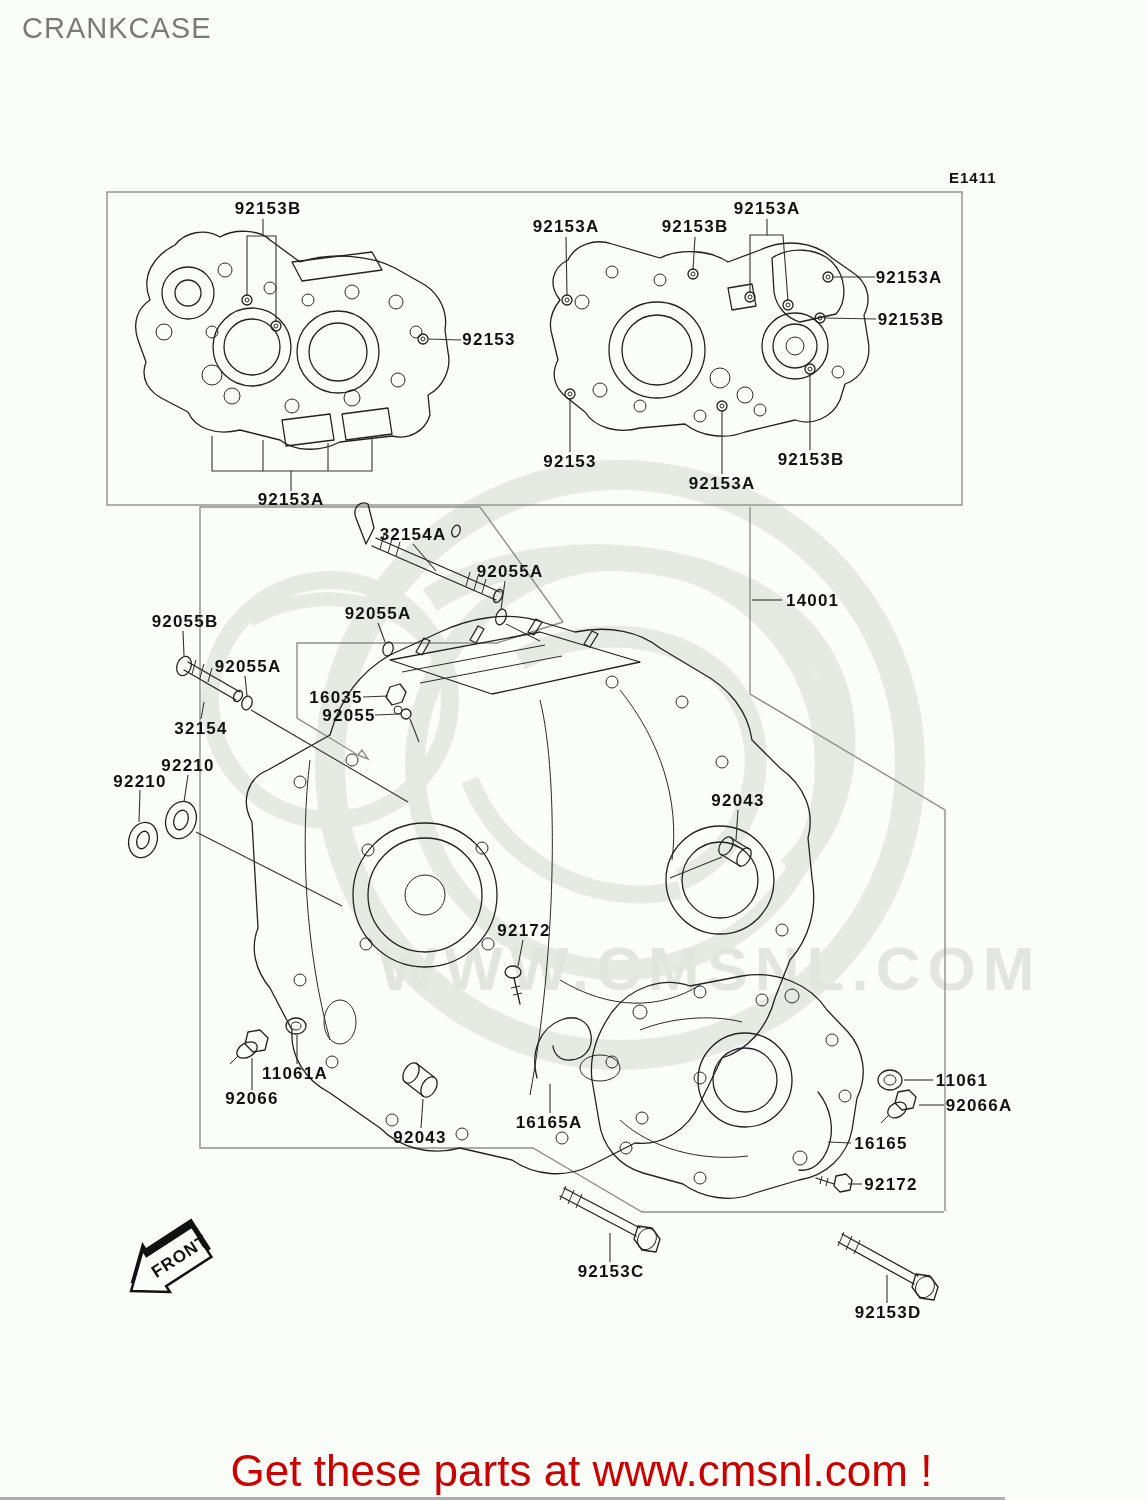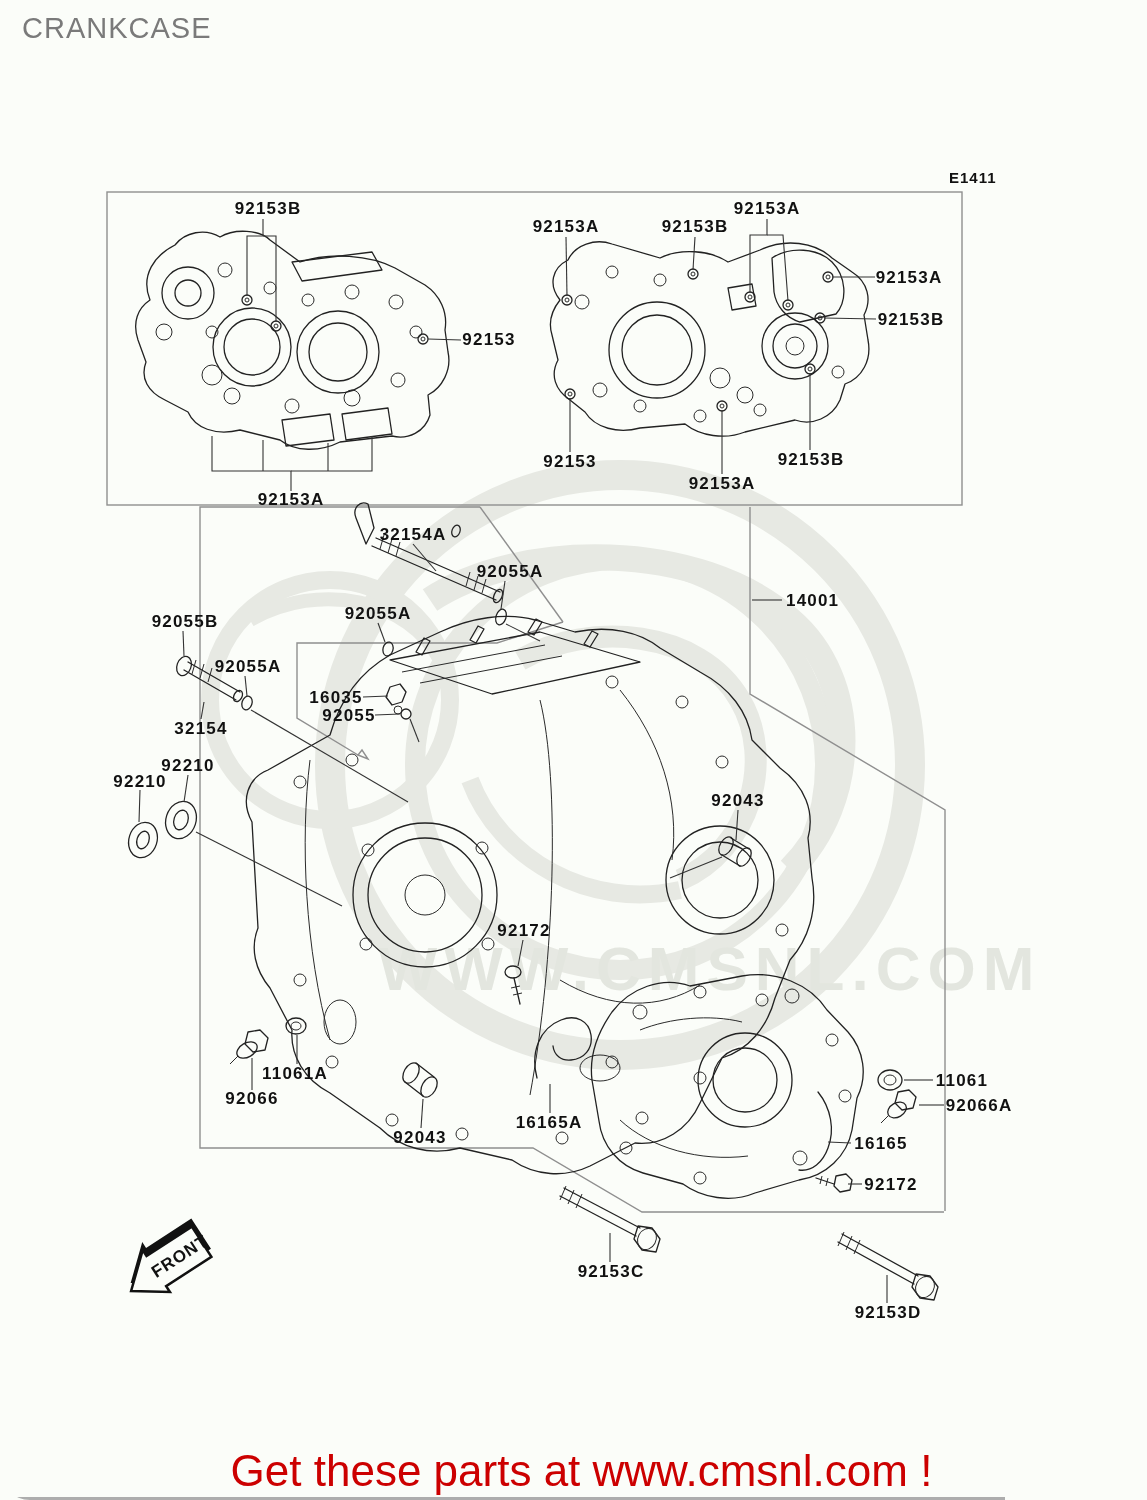--- a/index.html
+++ b/index.html
@@ -1,17 +1,17 @@
 <!DOCTYPE html>
 <html><head>
 <meta charset="utf-8">
 <style>
   html,body{margin:0;padding:0;background:#fbfdf9;}
   .page{position:relative;width:1147px;height:1500px;background:#fbfdf9;overflow:hidden;
-        font-family:"Liberation Sans",sans-serif;border-radius:30px;}
+        font-family:"Liberation Sans",sans-serif;}
   .page-title{position:absolute;left:22px;top:12px;font-size:29px;color:#7a7a7a;
               letter-spacing:1px;font-weight:400;}
   .footer-banner{position:absolute;left:0;top:1446px;width:100%;text-align:center;
                  font-size:44px;color:#cc0000;letter-spacing:0px;margin-left:8px;}
   .bottom-strip{position:absolute;left:0;top:1497px;width:1005px;height:3px;background:#adadad;}
   svg{position:absolute;left:0;top:0;}
   .art{stroke:#222;stroke-width:1.3;fill:none;stroke-linejoin:round;stroke-linecap:round;}
   .art-thin{stroke:#2a2a2a;stroke-width:1;fill:none;}
   .leader{stroke:#333;stroke-width:1.1;fill:none;}
   .boundary{stroke:#8f8f8f;stroke-width:1.4;fill:none;}

